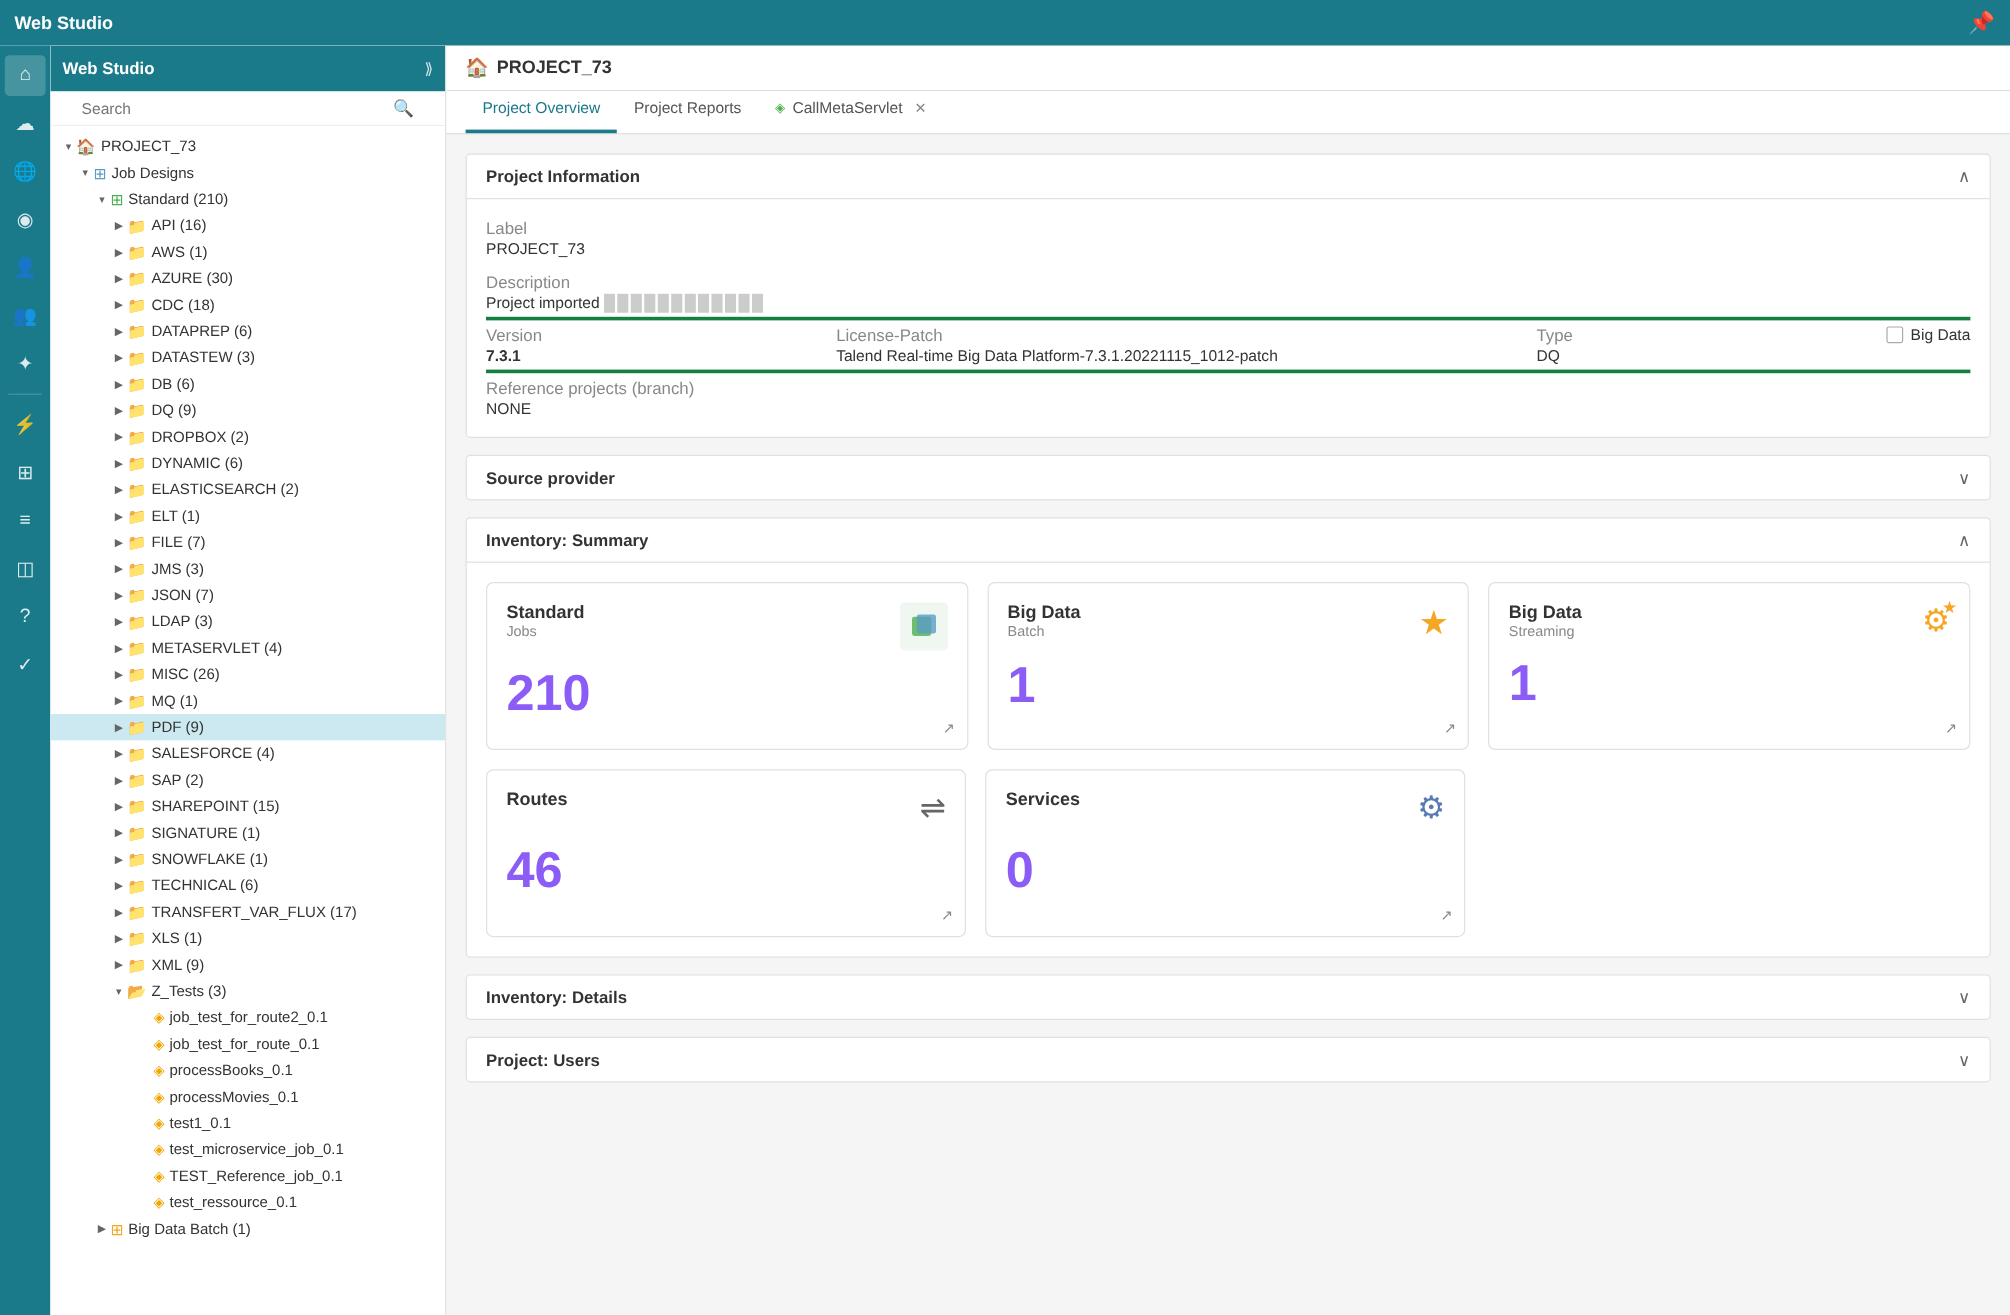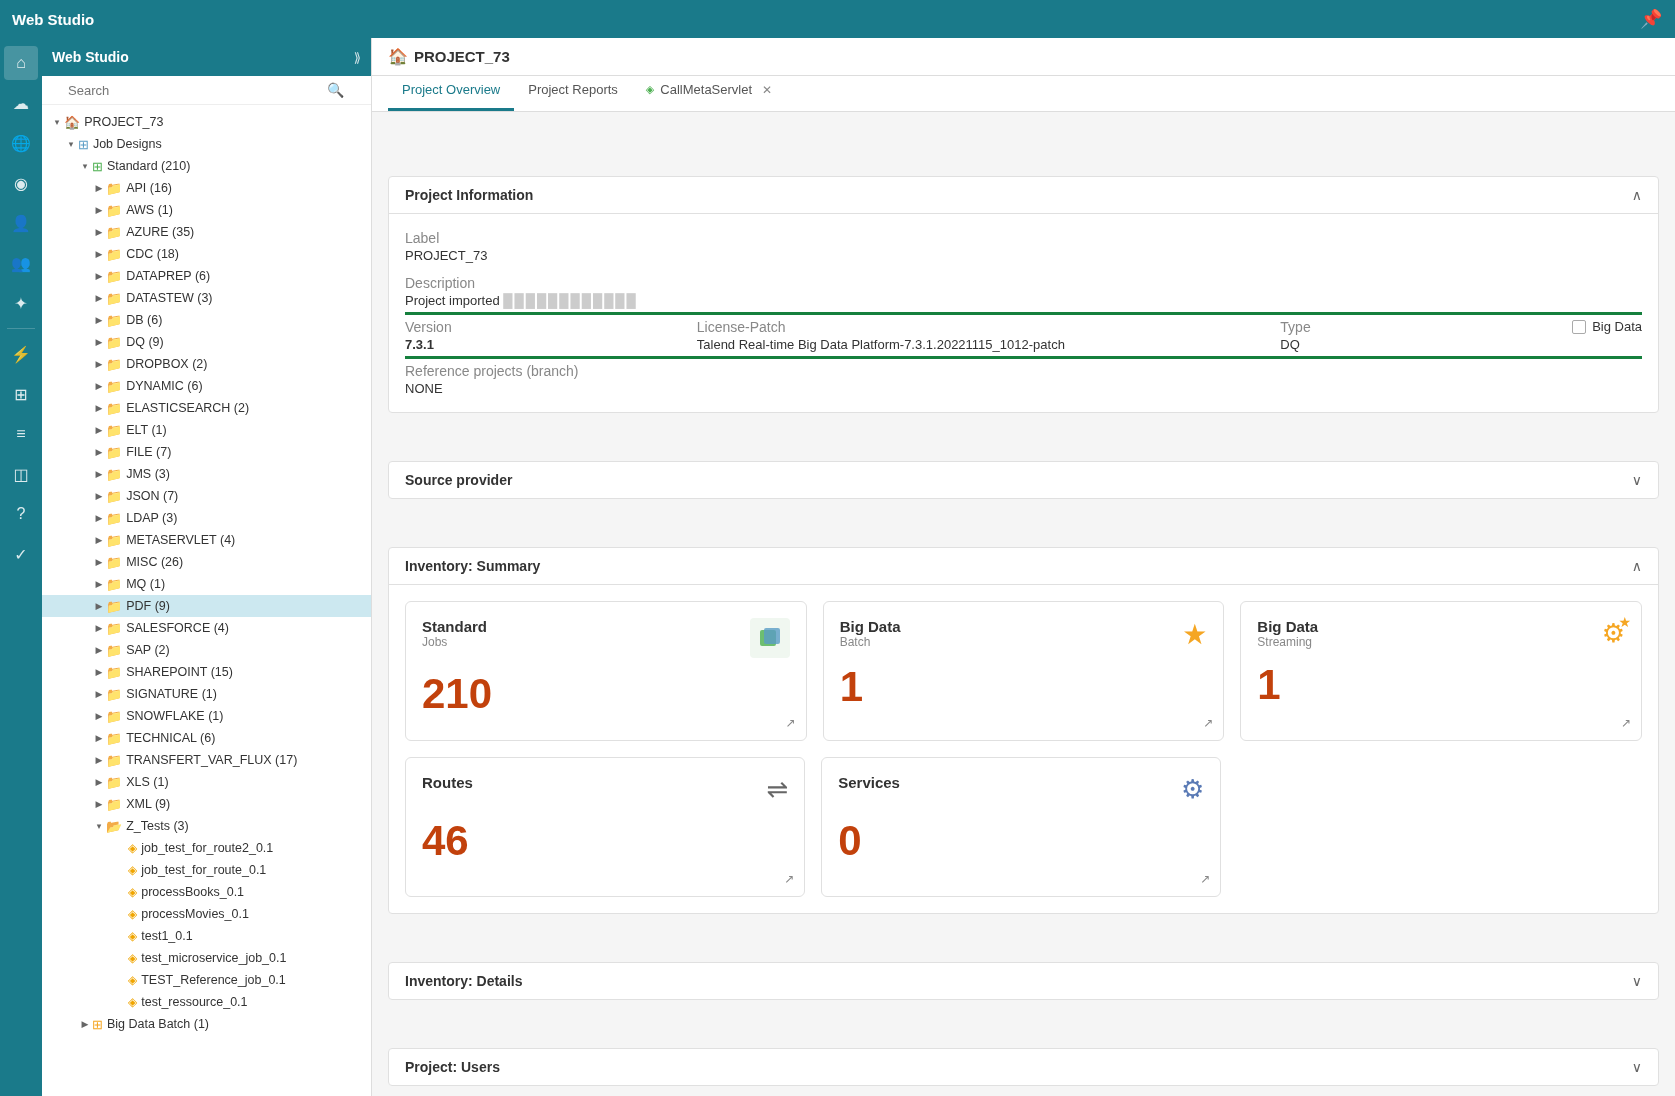--- a/index.html
+++ b/index.html
@@ -174,21 +174,20 @@
       overflow-y: auto;
       padding: 16px;
     }
 
     
     .section {
       background: white;
       border: 1px solid #e0e0e0;
       border-radius: 4px;
       margin-bottom: 14px;
-      margin-top: 48px;
     }
     .section-header {
       display: flex;
       align-items: center;
       justify-content: space-between;
       padding: 10px 16px;
       cursor: pointer;
       border-bottom: 1px solid #e0e0e0;
     }
     .section-header.collapsed { border-bottom: none; }
@@ -223,21 +222,21 @@
       padding: 16px;
       position: relative;
       min-height: 140px;
     }
     .inventory-card-header { display: flex; align-items: flex-start; justify-content: space-between; }
     .inventory-card-title { font-size: 15px; font-weight: 600; color: #333; }
     .inventory-card-subtitle { font-size: 12px; color: #888; }
     .inventory-card-number {
       font-size: 42px;
       font-weight: 700;
-      color: #c2410c;
+      color: #8b5cf6;
       margin-top: 12px;
       display: block;
     }
     .inventory-card-link {
       position: absolute;
       bottom: 10px;
       right: 10px;
       color: #888;
       font-size: 12px;
       cursor: pointer;
@@ -329,21 +328,21 @@
       <div class="tree-item">
         <span class="tree-indent" style="width:46px;"></span>
         <span class="tree-arrow">▶</span>
         <span class="tree-icon folder-icon">📁</span>
         <span class="tree-label">AWS (1)</span>
       </div>
       <div class="tree-item">
         <span class="tree-indent" style="width:46px;"></span>
         <span class="tree-arrow">▶</span>
         <span class="tree-icon folder-icon">📁</span>
-        <span class="tree-label">AZURE (35)</span>
+        <span class="tree-label">AZURE (30)</span>
       </div>
       <div class="tree-item">
         <span class="tree-indent" style="width:46px;"></span>
         <span class="tree-arrow">▶</span>
         <span class="tree-icon folder-icon">📁</span>
         <span class="tree-label">CDC (18)</span>
       </div>
       <div class="tree-item">
         <span class="tree-indent" style="width:46px;"></span>
         <span class="tree-arrow">▶</span>

